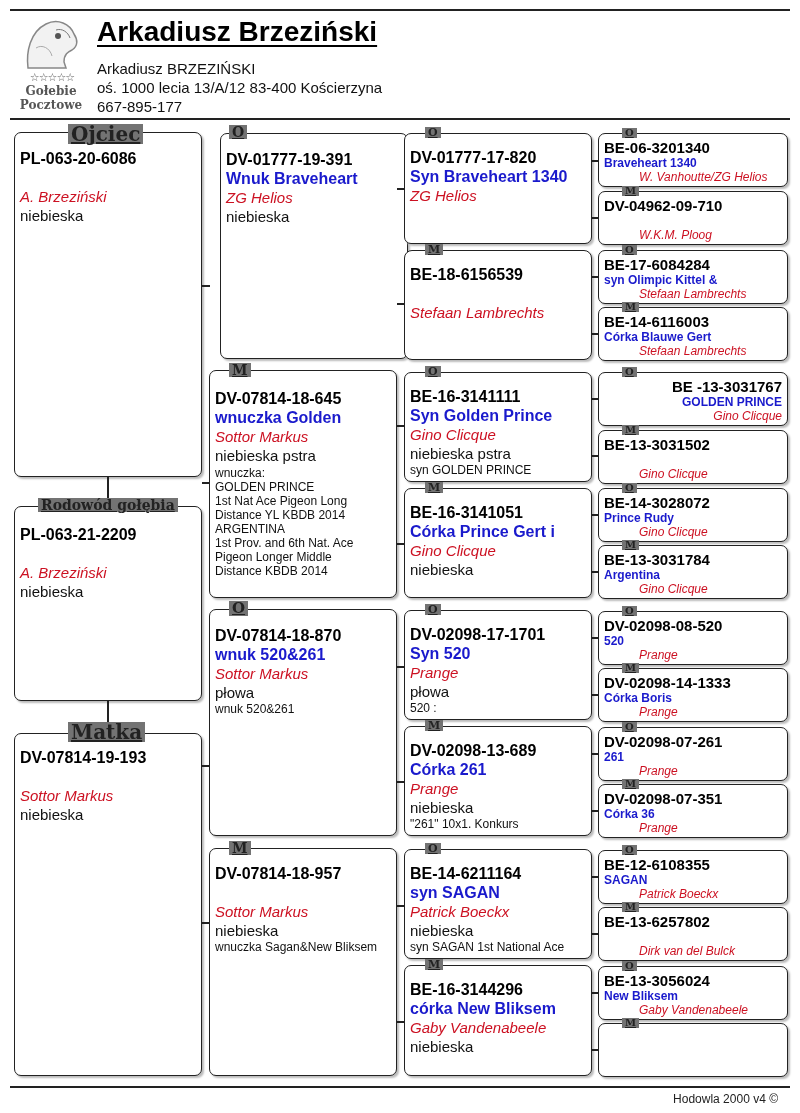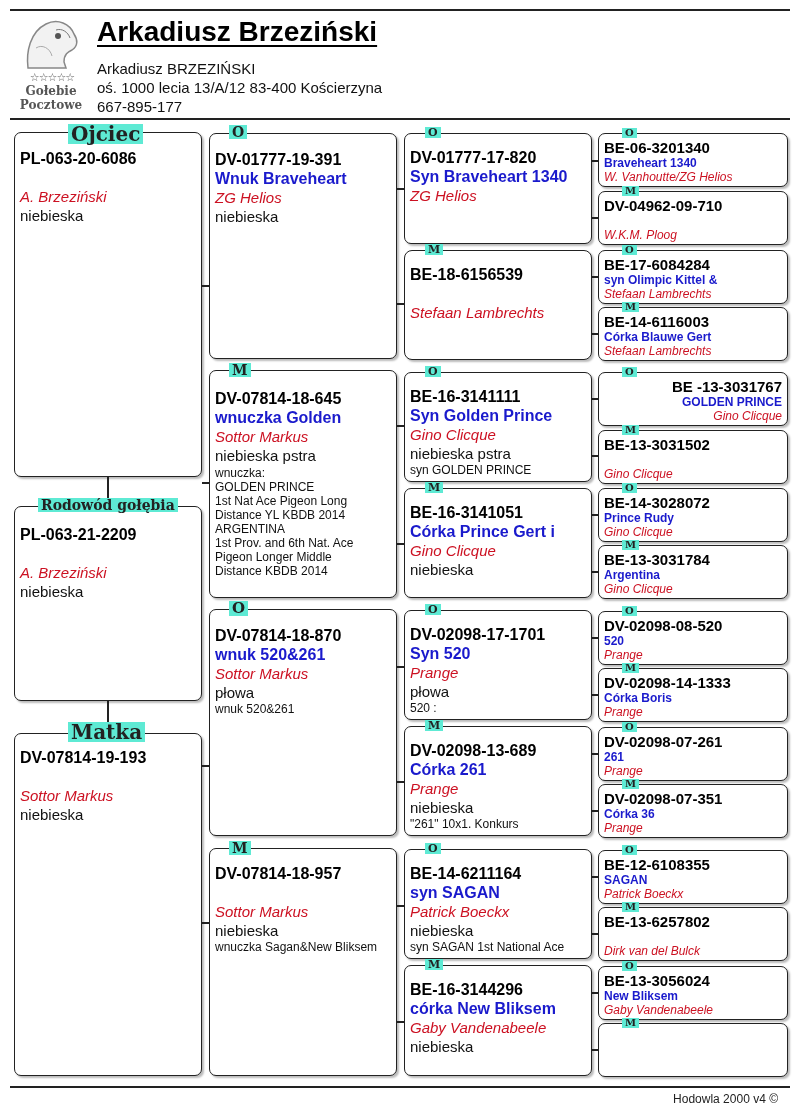--- a/index.html
+++ b/index.html
@@ -10,36 +10,36 @@
   .logo .head { position:absolute; left:10px; top:2px; width:58px; height:52px; }
   .logo .stars { position:absolute; left:2px; top:55px; width:76px; text-align:center;
                  font-size:11px; color:#666; letter-spacing:-1px; }
   .logo .ltext { position:absolute; left:0; top:68px; width:78px; text-align:center;
                  font-family:"DejaVu Serif", serif; font-weight:bold; font-size:12px; color:#555; line-height:14px; }
   .title { position:absolute; left:97px; top:16px; font-size:28px; font-weight:bold;
            text-decoration:underline; text-decoration-thickness:2px; text-underline-offset:4px; color:#000; }
   .owner { position:absolute; left:97px; top:59px; font-size:15px; line-height:19px; color:#111; }
   .box { position:absolute; border:1.5px solid #222; border-radius:7px; background:#fff;
          box-shadow:2px 2px 2px #bbb; box-sizing:border-box; padding:0 5px; overflow:hidden; }
-  .lbl { position:absolute; background:#5eead4; font-family:"DejaVu Serif", serif; font-weight:bold;
-         color:#222; padding:0 3px; line-height:1; }
+  .lbl { position:absolute; background:#737373; font-family:"DejaVu Serif", serif; font-weight:bold;
+         color:#222; padding:0 3px; line-height:1;text-decoration:underline; }
   .ring { font-size:16px; font-weight:bold; color:#000; }
   .name { color:#1a1acc; font-weight:bold; }
   .breeder { color:#cc1122; font-style:italic; }
   .color, .note { color:#111; }
   .vline { position:absolute; background:#222; width:1.5px; }
   .hconn { position:absolute; background:#222; height:1.5px; }
   
   .L .ring { font-size:16px; line-height:19px; }
   .L .name { font-size:16px; line-height:19px; }
   .L .breeder, .L .color { font-size:15px; line-height:19px; }
   .L .note { font-size:12px; line-height:14px; }
   .S .ring { font-size:15px; line-height:16px; }
   .S .name { font-size:12px; line-height:14px; }
-  .S .breeder { font-size:12px; line-height:15px; }
+  .S .breeder { font-size:12px; line-height:15px;margin-left:35px; }
   .footer { position:absolute; right:22px; top:1092px; font-size:12px; color:#222; }
 </style>
 </head>
 <body>
 
 <div class="hline" style="left:10px; top:9px; width:780px;"></div>
 <div class="logo">
   <svg class="head" viewBox="0 0 58 52">
     <path d="M6 50 C4 34 8 14 24 6 C36 0 48 6 52 16 C56 22 56 28 50 32 C46 34 42 36 42 44 L44 50 Z" fill="#f2f2f2" stroke="#888" stroke-width="1.5"></path>
     <path d="M34 12 C40 10 46 14 48 20" fill="none" stroke="#777" stroke-width="1"></path>
@@ -89,21 +89,21 @@
   <div class="breeder">Sottor Markus</div>
   <div class="color">niebieska</div>
 </div>
 <div class="lbl" style="left:68px; top:722px; font-size:20px;">Matka</div>
 
 <div class="hconn" style="left:202px; top:285px; width:8px;"></div>
 <div class="hconn" style="left:202px; top:482px; width:8px;"></div>
 <div class="hconn" style="left:202px; top:765px; width:8px;"></div>
 <div class="hconn" style="left:202px; top:922px; width:8px;"></div>
 
-<div class="box L" style="left:209px; top:133px; width:188px; height:226px;">
+<div class="box L" style="left:220px; top:133px; width:188px; height:226px;">
   <div style="height:16px;"></div>
   <div class="ring">DV-01777-19-391</div>
   <div class="name">Wnuk Braveheart</div>
   <div class="breeder">ZG Helios</div>
   <div class="color">niebieska</div>
 </div>
 <div class="lbl" style="left:229px; top:125px; font-size:14px;">O</div>
 
 <div class="box L" style="left:209px; top:370px; width:188px; height:228px;">
   <div style="height:18px;"></div>

